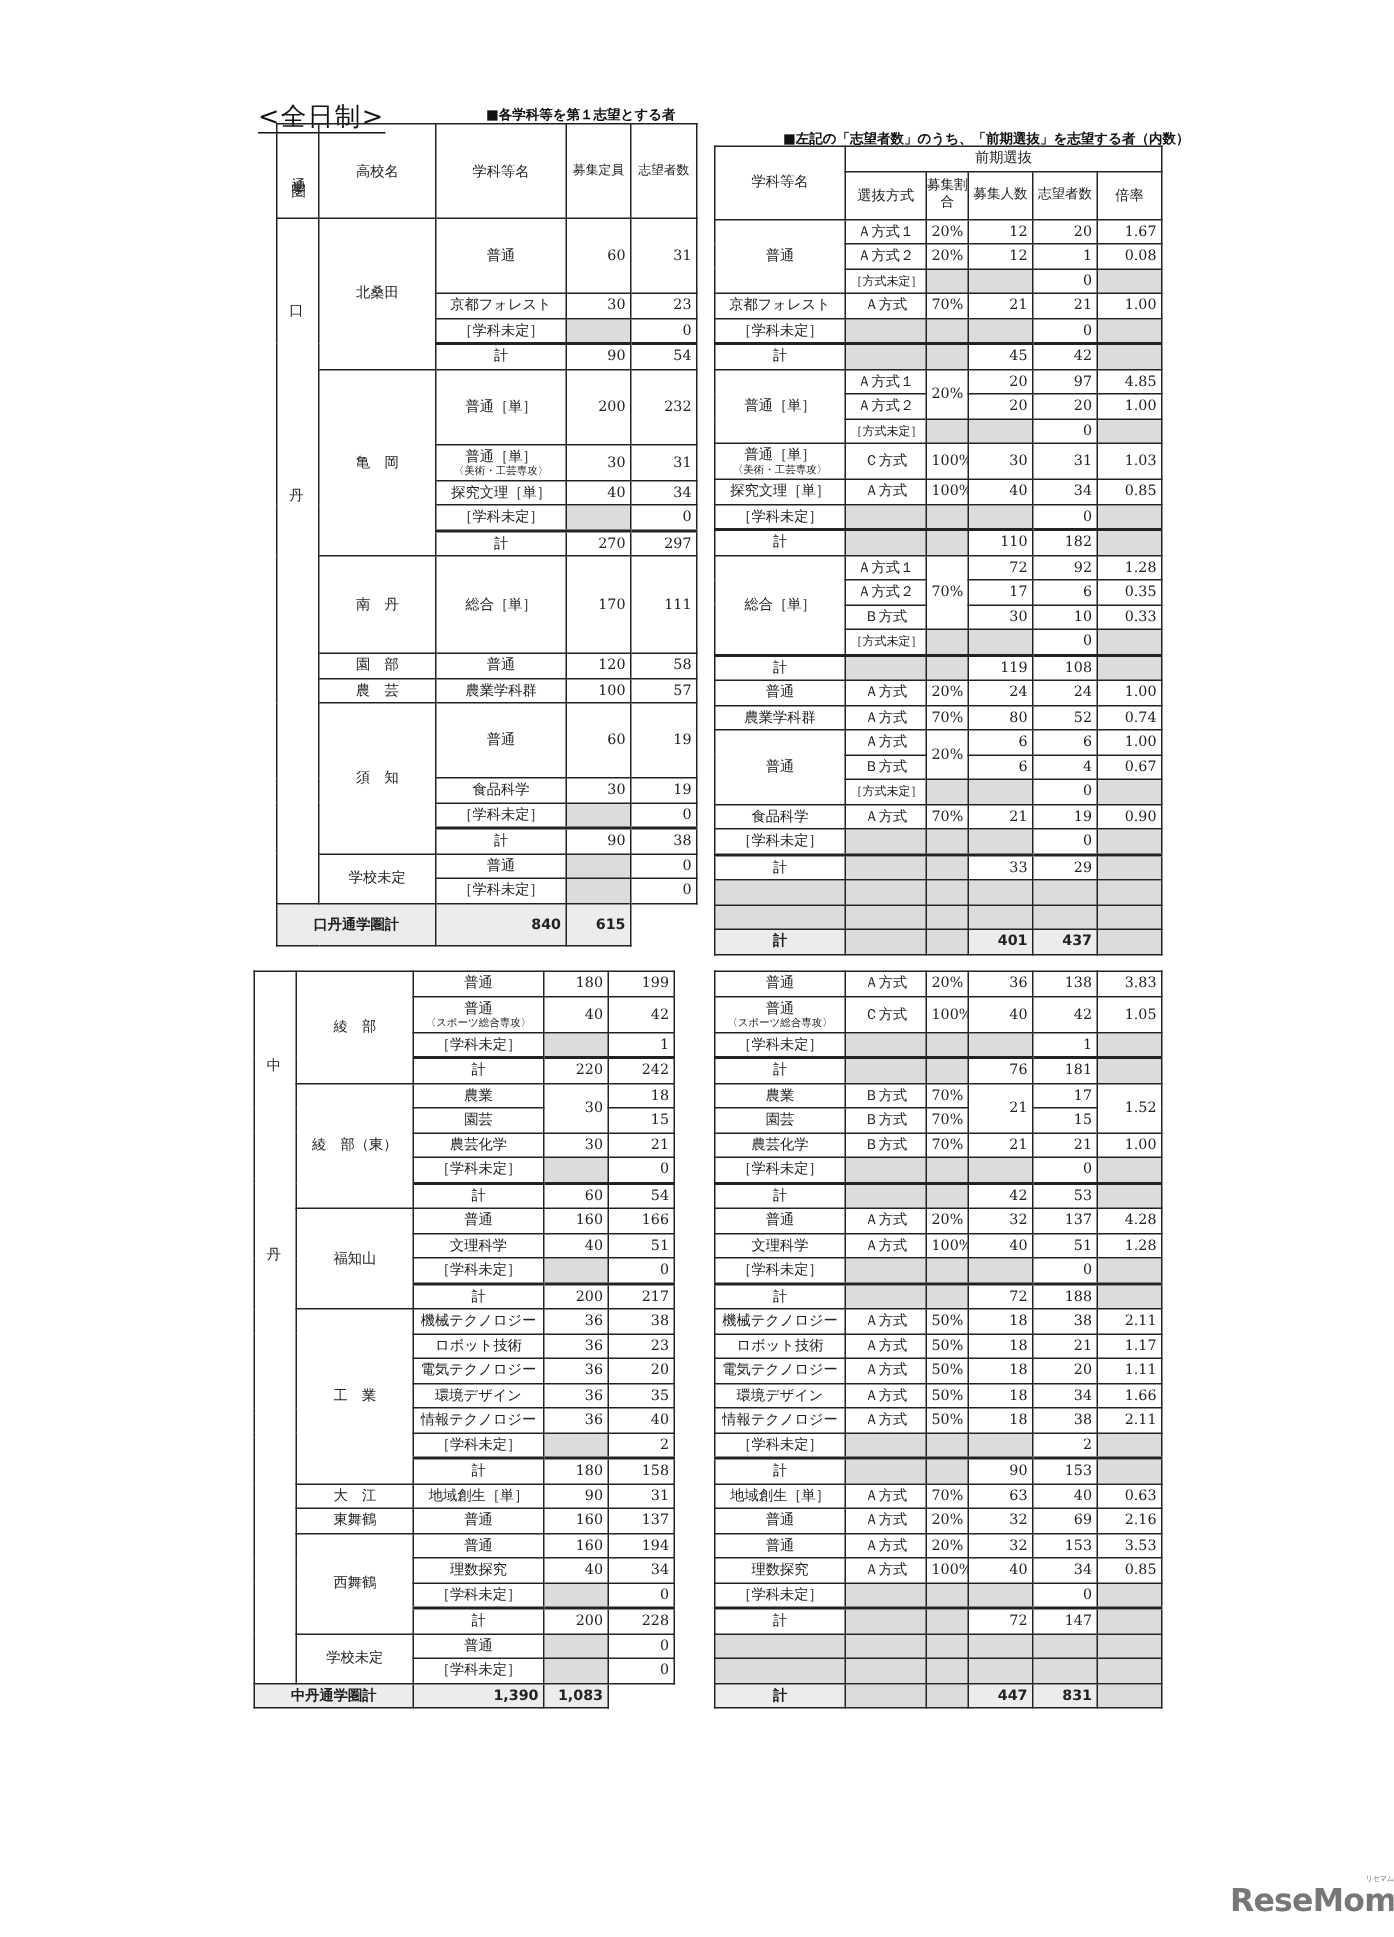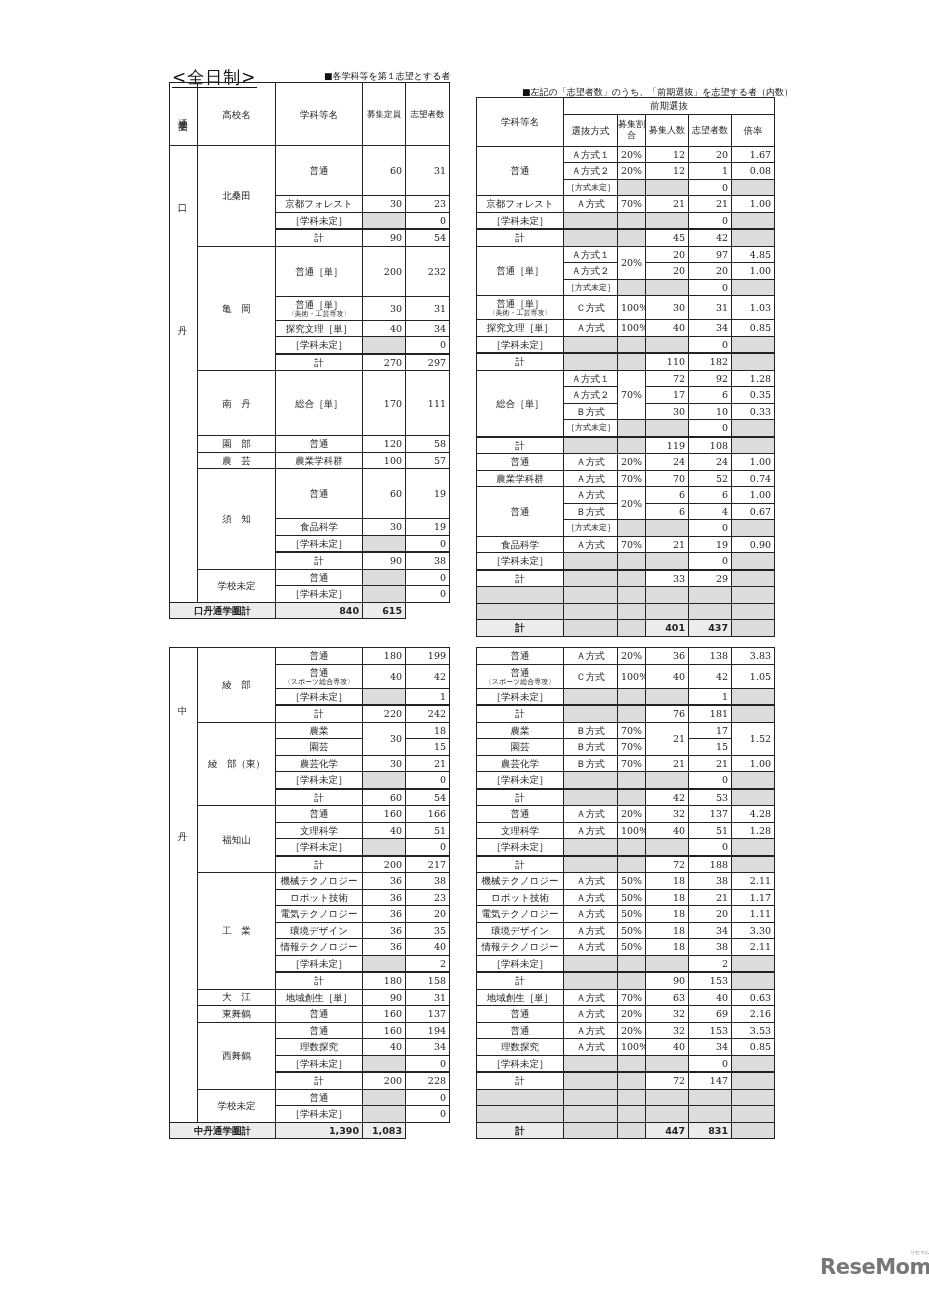--- a/index.html
+++ b/index.html
@@ -1,40 +1,40 @@
 <!DOCTYPE html>
 <html><head>
 <meta charset="utf-8">
 <style>
   html,body{margin:0;padding:0;background:#fff;}
   body{width:929px;height:1291px;position:relative;overflow:hidden;font-family:"DejaVu Serif",serif;color:#222;}
   .title{position:absolute;left:172px;top:66px;font-family:"DejaVu Sans",sans-serif;font-size:17px;letter-spacing:1px;color:#111;}
   .title span{border-bottom:1px solid #111;}
-  .sub{position:absolute;font-family:"DejaVu Sans",sans-serif;font-weight:normal;font-size:9px;color:#111;padding-left:44px;}
+  .sub{position:absolute;font-family:"DejaVu Sans",sans-serif;font-weight:bold;font-size:9px;color:#111;padding-left:44px;}
   table{border-collapse:collapse;position:absolute;table-layout:fixed;}
   td,th{border:1px solid #222;font-size:9.5px;padding:0 3px;height:15.5px;line-height:13px;font-weight:normal;overflow:hidden;white-space:nowrap;}
   .c{text-align:center;}
   .r{text-align:right;}
   .g{background:#dcdcdc;}
   .tot{background:#ececec;font-weight:bold;font-family:"DejaVu Sans",sans-serif;}
   .sm{font-size:7px;display:block;line-height:8px;}
   .v{writing-mode:vertical-rl;text-orientation:upright;letter-spacing:2px;}
   .hd{font-size:9.5px;}
   .logo{position:absolute;left:820px;top:1255px;font-family:"DejaVu Sans",sans-serif;font-weight:bold;font-size:21px;color:#777;letter-spacing:-0.5px;}
   .logo small{position:absolute;right:2px;top:-6px;font-size:5px;font-weight:normal;}
   .thick-top td{border-top:2px solid #222;}
 </style>
 </head>
 <body>
 
 <div class="title"><span>&lt;全日制&gt;</span></div>
 <div class="sub" style="left:280px;top:70px;">■各学科等を第１志望とする者</div>
 <div class="sub" style="left:478px;top:86px;">■左記の「志望者数」のうち、「前期選抜」を志望する者（内数）</div>
 
-<table id="lt1" style="left:169px;top:82px;width:280px;">
+<table id="lt1" style="left:184px;top:82px;width:280px;">
   <colgroup>
       <col style="width:28px">
       <col style="width:78px">
       <col style="width:87px">
       <col style="width:43px">
       <col style="width:44px">
     </colgroup>
   <thead>
     <tr style="height:63px">
       <th class="c v">通学圏</th>
@@ -144,21 +144,21 @@
         <td class="c" rowspan="2" style="white-space: normal;">学校未定</td>
         <td class="c">普通</td>
         <td class="r g"></td>
         <td class="r">0</td>
       </tr>
       <tr style="height: 16px;">
         <td class="c">［学科未定］</td>
         <td class="r g"></td>
         <td class="r">0</td>
       </tr>
-      <tr style="height: 16px;">
+      <tr style="height: 28px;">
         <td class="c tot" colspan="2">口丹通学圏計</td>
         <td class="r tot">840</td>
         <td class="r tot">615</td>
       </tr>
     </tbody>
 </table>
 
 <table id="rt1" style="left:476px;top:97px;width:298px;">
   <colgroup>
       <col style="width:87px">
@@ -324,21 +324,21 @@
         <td class="c">Ａ方式</td>
         <td class="c">20%</td>
         <td class="r">24</td>
         <td class="r">24</td>
         <td class="r">1.00</td>
       </tr>
       <tr style="height: 16px;">
         <td class="c">農業学科群</td>
         <td class="c">Ａ方式</td>
         <td class="c">70%</td>
-        <td class="r">70</td>
+        <td class="r">80</td>
         <td class="r">52</td>
         <td class="r">0.74</td>
       </tr>
       <tr style="height: 16px;">
         <td class="c" rowspan="3">普通</td>
         <td class="c">Ａ方式</td>
         <td class="c" rowspan="2">20%</td>
         <td class="r">6</td>
         <td class="r">6</td>
         <td class="r">1.00</td>
@@ -522,21 +522,21 @@
         <td class="c">［学科未定］</td>
         <td class="r g"></td>
         <td class="r">2</td>
       </tr>
       <tr class="thick-top" style="height: 16px;">
         <td class="c">計</td>
         <td class="r">180</td>
         <td class="r">158</td>
       </tr>
       <tr style="height: 16px;">
-        <td class="c" rowspan="1" style="white-space: normal; font-family: Liberation Mono, monospace;">大　江</td>
+        <td class="c" rowspan="1" style="white-space: normal;">大　江</td>
         <td class="c">地域創生［単］</td>
         <td class="r">90</td>
         <td class="r">31</td>
       </tr>
       <tr style="height: 16px;">
         <td class="c" rowspan="1" style="white-space: normal;">東舞鶴</td>
         <td class="c">普通</td>
         <td class="r">160</td>
         <td class="r">137</td>
       </tr>
@@ -718,21 +718,21 @@
         <td class="r">18</td>
         <td class="r">20</td>
         <td class="r">1.11</td>
       </tr>
       <tr style="height: 16px;">
         <td class="c">環境デザイン</td>
         <td class="c">Ａ方式</td>
         <td class="c">50%</td>
         <td class="r">18</td>
         <td class="r">34</td>
-        <td class="r">3.30</td>
+        <td class="r">1.66</td>
       </tr>
       <tr style="height: 16px;">
         <td class="c">情報テクノロジー</td>
         <td class="c">Ａ方式</td>
         <td class="c">50%</td>
         <td class="r">18</td>
         <td class="r">38</td>
         <td class="r">2.11</td>
       </tr>
       <tr style="height: 16px;">

